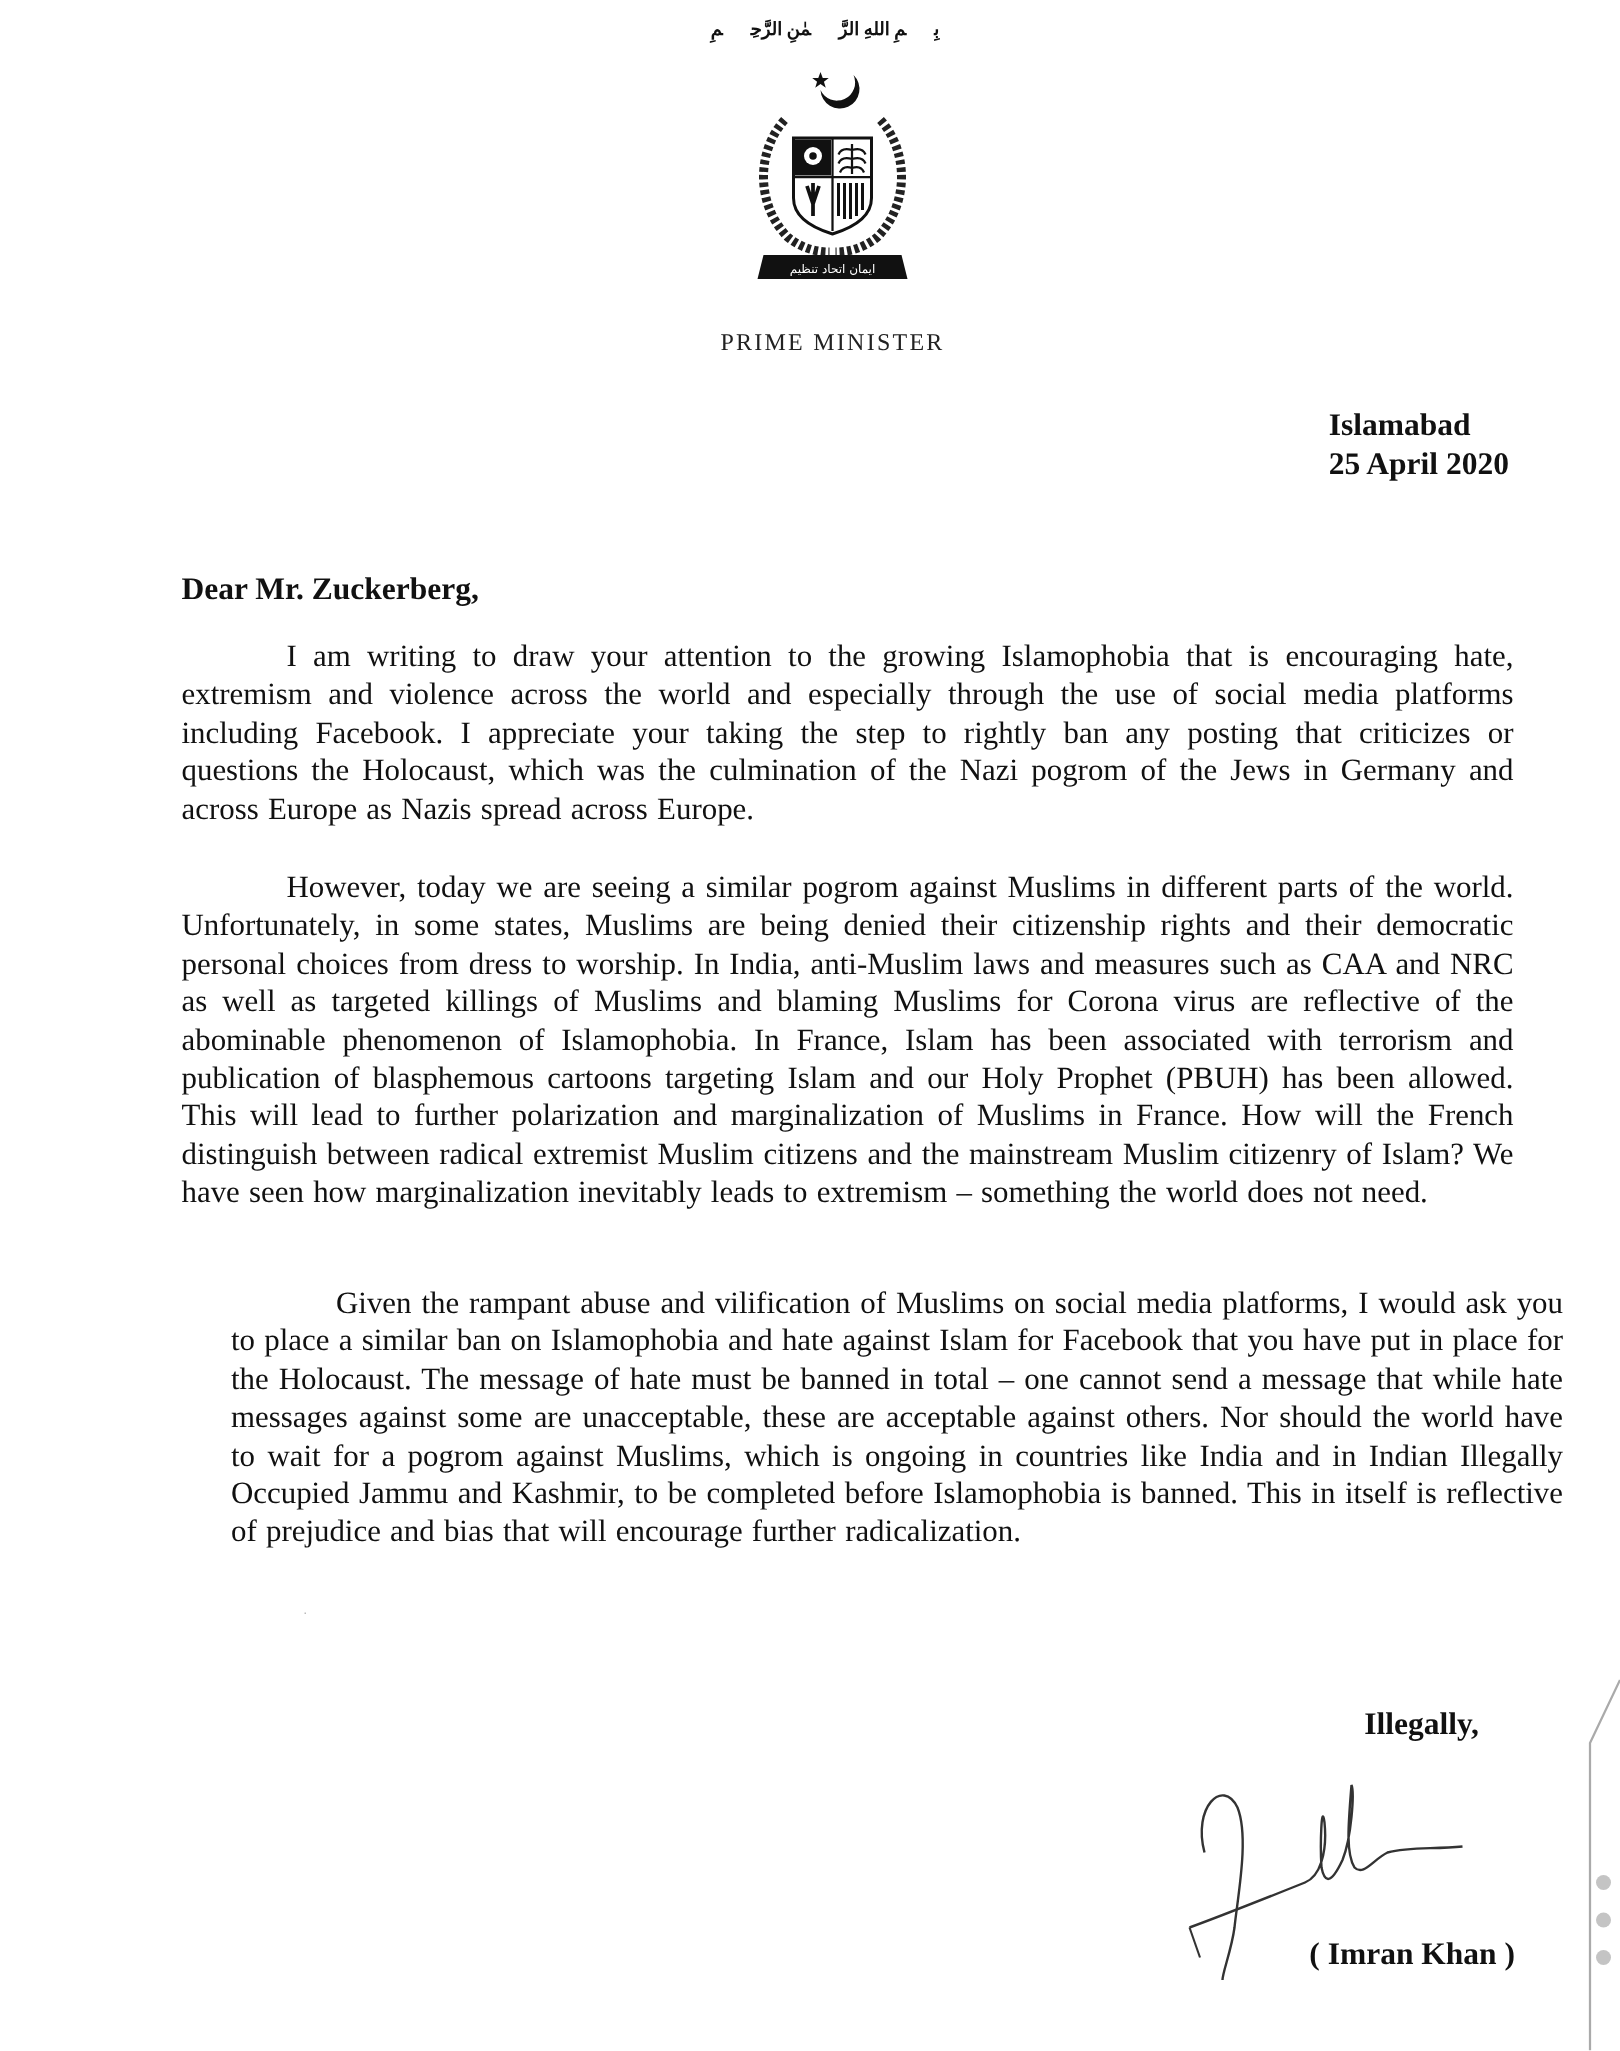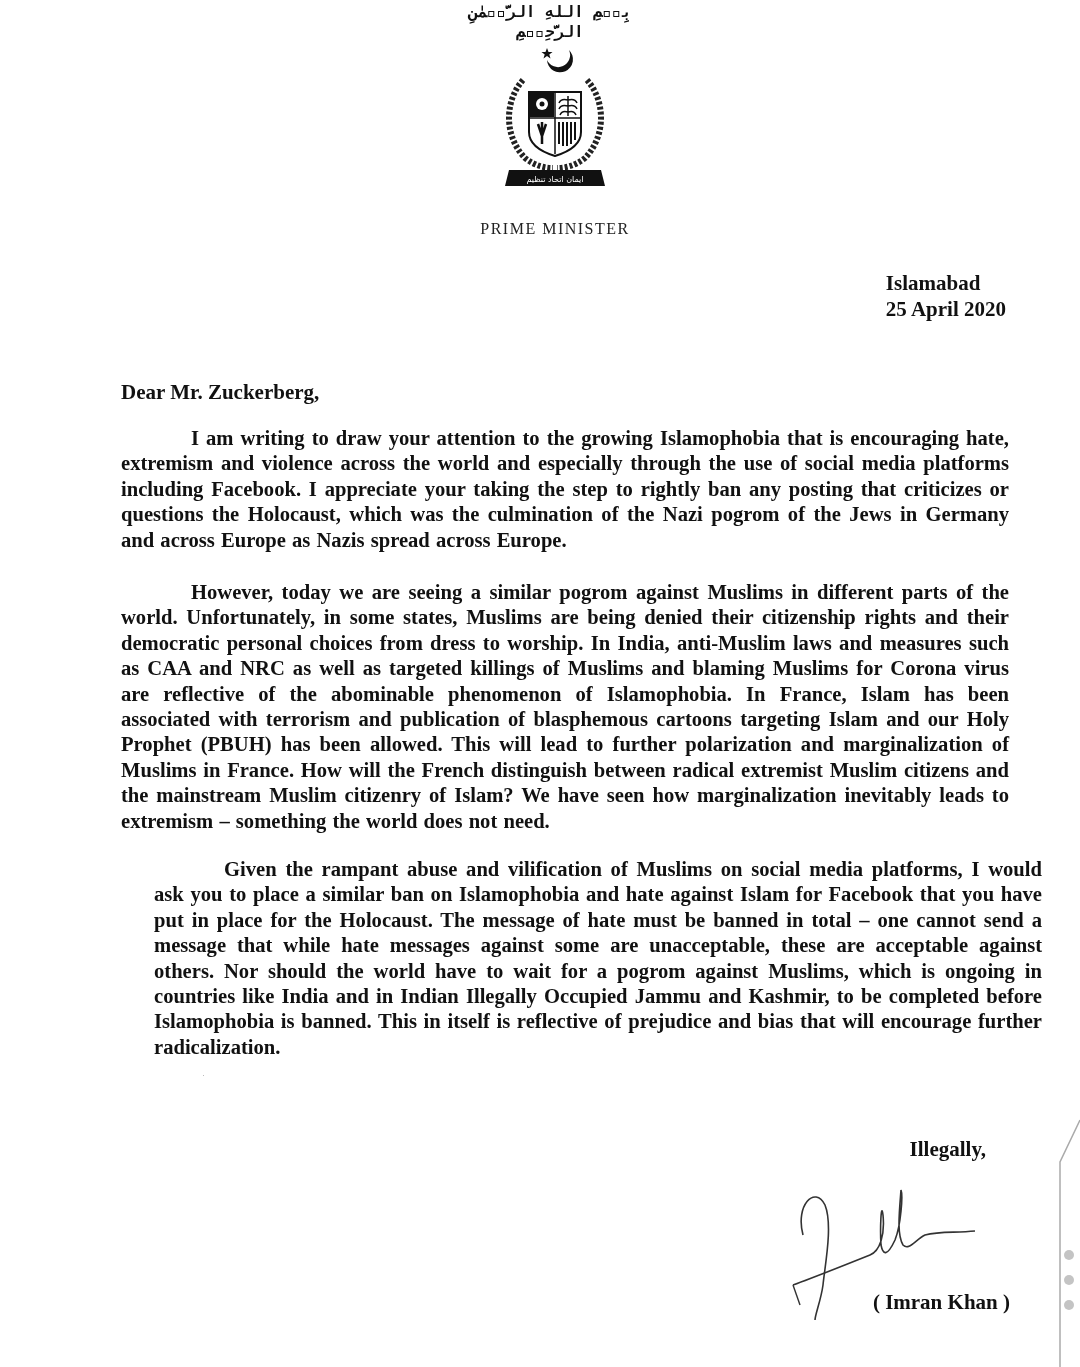--- a/index.html
+++ b/index.html
@@ -7,24 +7,24 @@
       width: 1080px;
       height: 1367px;
       background: #ffffff;
       position: relative;
       overflow: hidden;
       font-family: "Liberation Serif", serif;
       color: #111111;
     }
     .bismillah {
       position: absolute;
-      left: 440px; top: 2px; width: 220px; height: 36px;
+      left: 440px; top: 12px; width: 220px; height: 36px;
       text-align: center;
-      font-family: Liberation Mono, monospace;
-      font-size: 16px;
+      font-family: Liberation Serif, serif;
+      font-size: 12px;
       font-weight: bold;
       direction: rtl;
       color: #111;
       letter-spacing: 0px;
     }
     .emblem {
       position: absolute;
       left: 495px; top: 40px; width: 120px; height: 155px;
     }
     .office-title {
@@ -45,21 +45,21 @@
     }
     .salutation {
       position: absolute;
       left: 121px; top: 380px;
       font-weight: bold;
       font-size: 21px;
     }
     .body-text {
       position: absolute;
       left: 121px; width: 888px;
-      font-weight: bold;
+      font-weight: normal;
       font-size: 20.6px;
       line-height: 25.4px;
       text-align: justify;
       text-indent: 70px;
       margin: 0;
       word-spacing: 1px;
     }
     #p1 { top: 426px; }
     #p2 { top: 580px; }
     #p3 { top: 857px; margin-left: 33px; }

